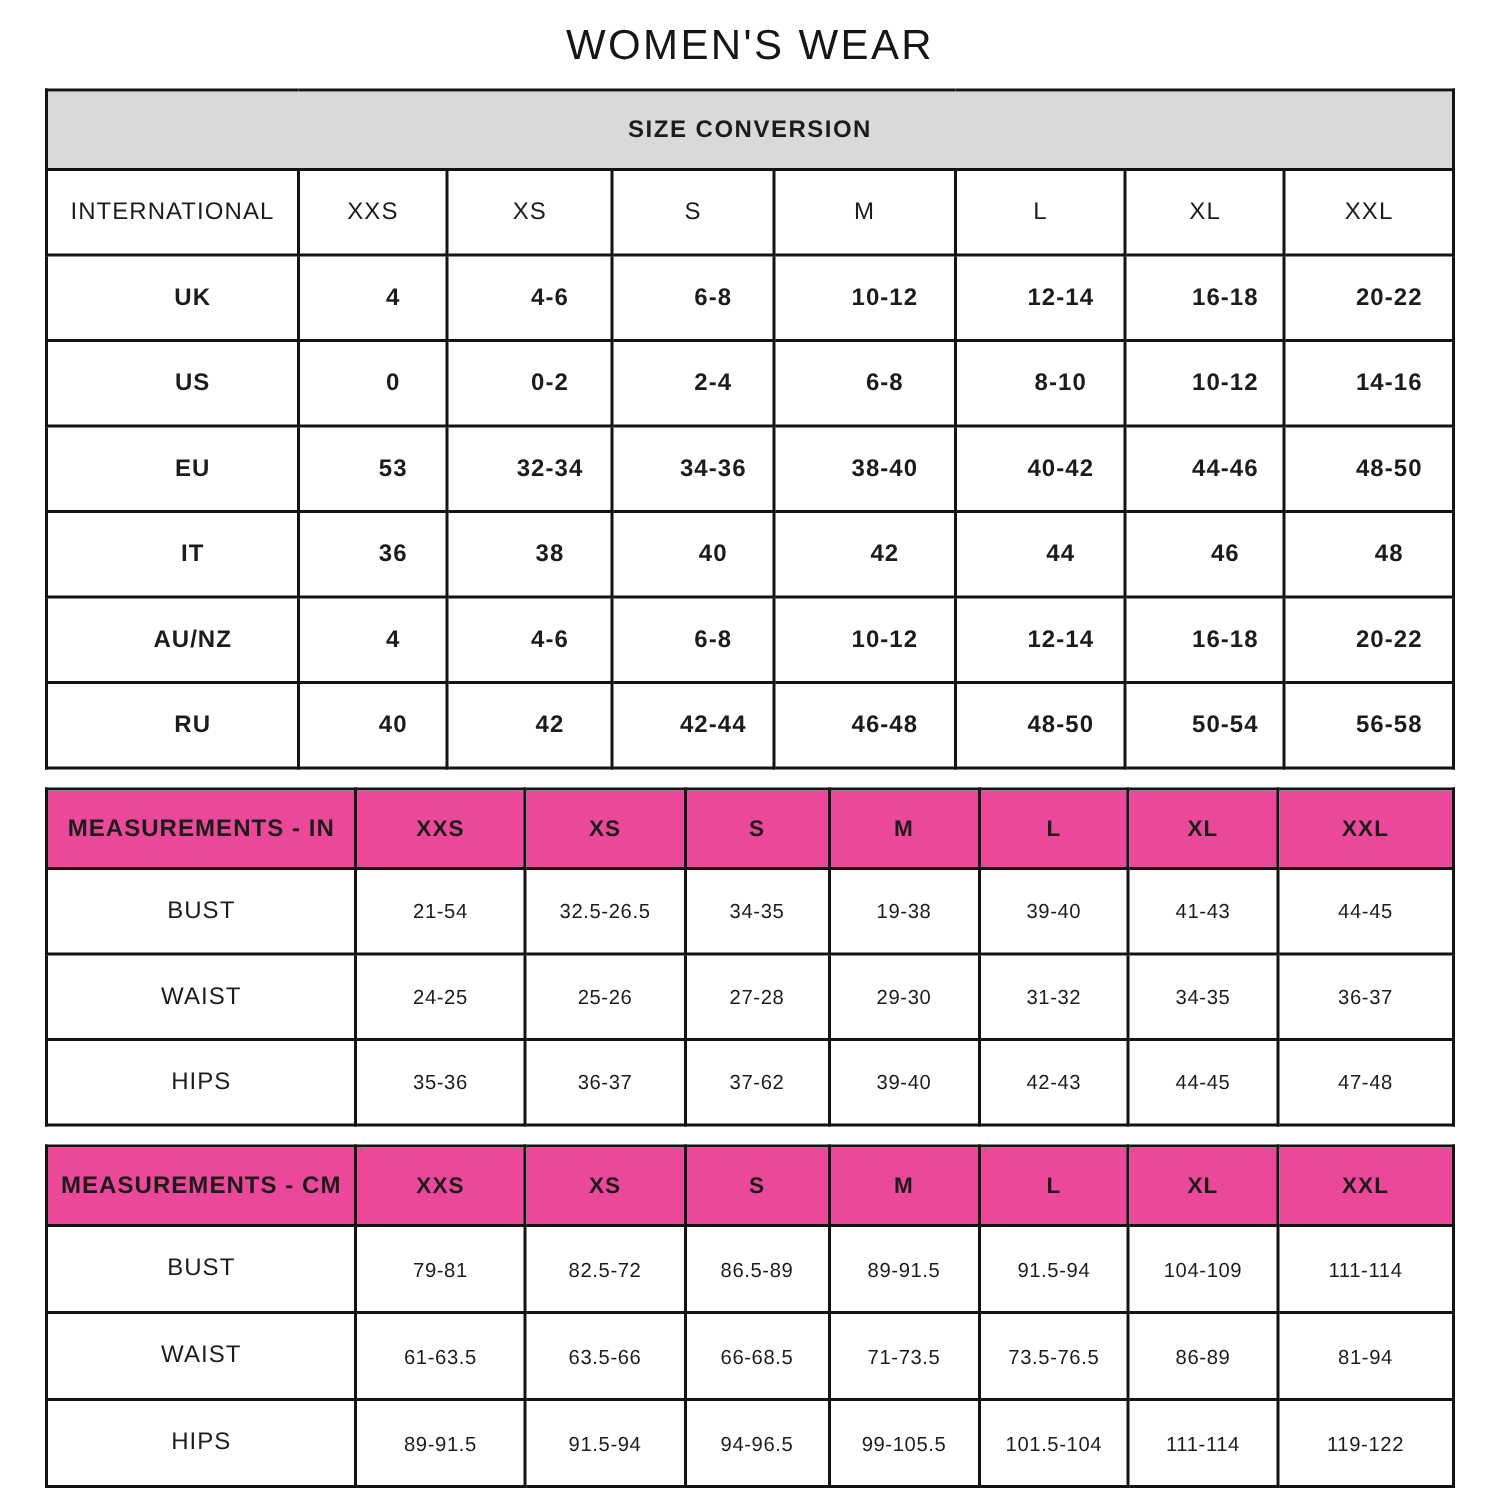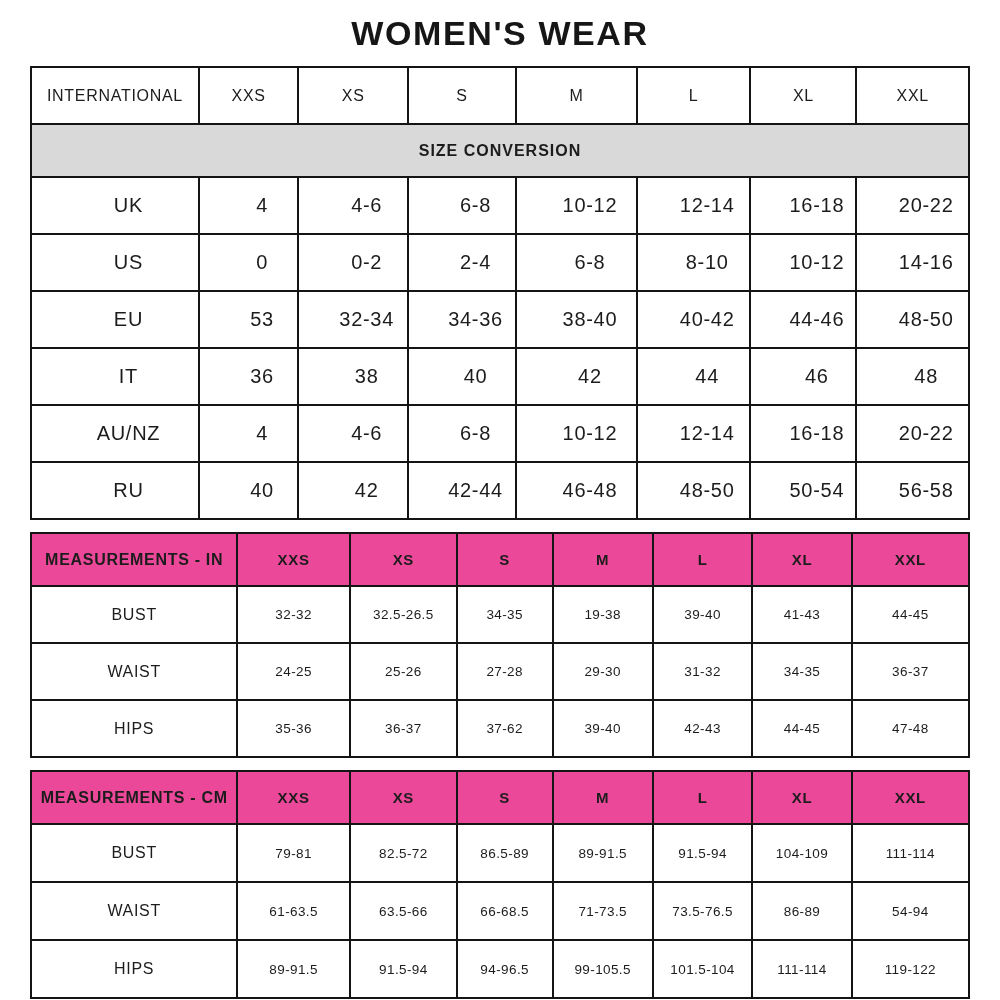--- a/index.html
+++ b/index.html
@@ -12,22 +12,22 @@
     font-family: "Liberation Sans", sans-serif;
     color: #1c1c1c;
   }
   .page {
     box-sizing: border-box;
     width: 1000px;
     padding: 10px 30px 0 30px;
   }
   .title {
     text-align: center;
-    font-size: 34px;
-    font-weight: 700;
+    font-size: 28px;
+    font-weight: 400;
     letter-spacing: 1.6px;
     margin: 4px 0 13px 0;
     line-height: 1.15;
     color: #161616;
   }
   table {
     width: 100%;
     border-collapse: collapse;
     table-layout: fixed;
     margin-bottom: 12px;
@@ -49,22 +49,22 @@
     letter-spacing: 1px;
   }
   table.conversion th.col-head {
     background: #ffffff;
     height: 55px;
     font-size: 16px;
     font-weight: 400;
   }
   table.conversion td {
     height: 55px;
-    font-size: 20px;
-    font-weight: 400;
+    font-size: 16px;
+    font-weight: 700;
     padding-left: 29px;
   }
   
   table.measure th.col-head {
     background: #ec4899;
     height: 51px;
     font-size: 15px;
     font-weight: 700;
   }
   table.measure th.label-head {
@@ -98,32 +98,32 @@
         <col style="width:10.6%">
         <col style="width:11.7%">
         <col style="width:11.5%">
       <col style="width:12.9%">
         <col style="width:12.1%">
         <col style="width:11.3%">
         <col style="width:12.0%">
     </colgroup>
   <thead>
         <tr>
+          <th colspan="8" class="banner">SIZE CONVERSION</th>
+        </tr>
+        <tr>
           <th class="col-head label-head">INTERNATIONAL</th>
           <th class="col-head">XXS</th>
           <th class="col-head">XS</th>
           <th class="col-head">S</th>
           <th class="col-head">M</th>
           <th class="col-head">L</th>
           <th class="col-head">XL</th>
           <th class="col-head">XXL</th>
         </tr>
-        <tr>
-          <th colspan="8" class="banner">SIZE CONVERSION</th>
-        </tr>
       </thead>
       <tbody>
         <tr>
           <td class="row-label">UK</td>
           <td class="cell">4</td>
           <td class="cell">4-6</td>
           <td class="cell">6-8</td>
           <td class="cell">10-12</td>
           <td class="cell">12-14</td>
           <td class="cell">16-18</td>
@@ -201,21 +201,21 @@
           <th class="col-head">S</th>
           <th class="col-head">M</th>
           <th class="col-head">L</th>
           <th class="col-head">XL</th>
           <th class="col-head">XXL</th>
         </tr>
       </thead>
       <tbody>
         <tr>
           <td class="row-label">BUST</td>
-          <td class="cell">32-32</td>
+          <td class="cell">21-54</td>
           <td class="cell">32.5-26.5</td>
           <td class="cell">34-35</td>
           <td class="cell">19-38</td>
           <td class="cell">39-40</td>
           <td class="cell">41-43</td>
           <td class="cell">44-45</td>
         </tr>
         <tr>
           <td class="row-label">WAIST</td>
           <td class="cell">24-25</td>
@@ -274,21 +274,21 @@
           <td class="cell">111-114</td>
         </tr>
         <tr>
           <td class="row-label">WAIST</td>
           <td class="cell">61-63.5</td>
           <td class="cell">63.5-66</td>
           <td class="cell">66-68.5</td>
           <td class="cell">71-73.5</td>
           <td class="cell">73.5-76.5</td>
           <td class="cell">86-89</td>
-          <td class="cell">54-94</td>
+          <td class="cell">81-94</td>
         </tr>
         <tr>
           <td class="row-label">HIPS</td>
           <td class="cell">89-91.5</td>
           <td class="cell">91.5-94</td>
           <td class="cell">94-96.5</td>
           <td class="cell">99-105.5</td>
           <td class="cell">101.5-104</td>
           <td class="cell">111-114</td>
           <td class="cell">119-122</td>

